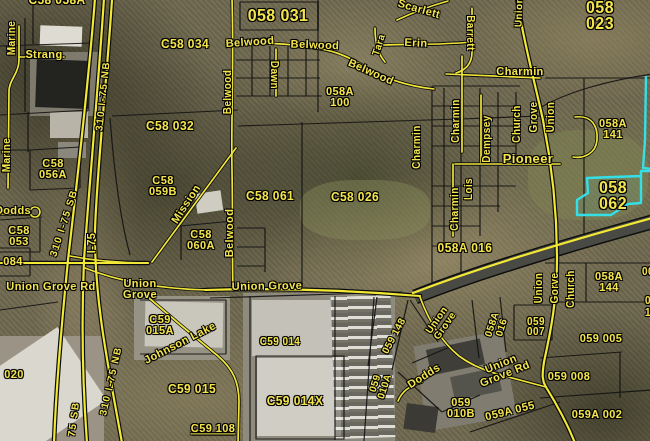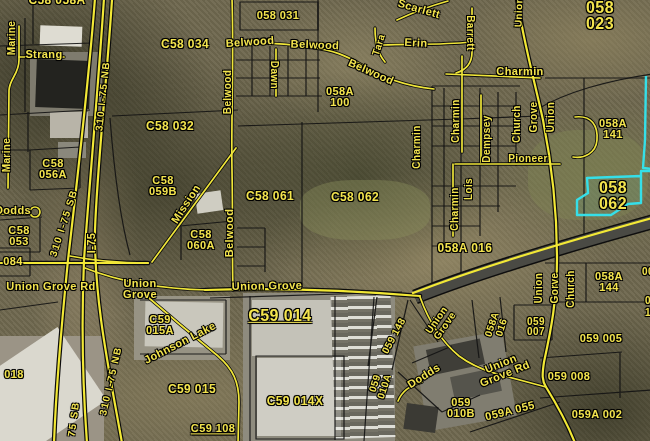--- a/index.html
+++ b/index.html
@@ -205,63 +205,63 @@
 
     <g>
       <path class="cy" d="M646,76 L645,140 L643,168 L652,169"></path>
       <path class="cy" d="M641,176 L641,171 L652,171"></path>
       <path class="cyf" d="M587,178 L641,176 L641,203 L628,204 L611,215 L577,215 L577,200 L588,193 Z"></path>
     </g>
   </svg>
 
   <div id="labels">
       <div class="lbl" style="left: 57px; top: 0px; font-size: 12px; transform: translate(-50%, -50%) rotate(0deg);">C58 058A</div>
-      <div class="lbl" style="left: 278px; top: 16px; font-size: 11px; transform: translate(-50%, -50%) rotate(0deg);">058 031</div>
+      <div class="lbl" style="left: 278px; top: 16px; font-size: 16px; transform: translate(-50%, -50%) rotate(0deg);">058 031</div>
       <div class="lbl" style="left: 185px; top: 44px; font-size: 12px; transform: translate(-50%, -50%) rotate(0deg);">C58 034</div>
       <div class="lbl" style="left: 600px; top: 16px; font-size: 16px; transform: translate(-50%, -50%) rotate(0deg);">058 023</div>
       <div class="lbl" style="left: 170px; top: 126px; font-size: 12px; transform: translate(-50%, -50%) rotate(0deg);">C58 032</div>
       <div class="lbl" style="left: 340px; top: 97px; font-size: 11px; transform: translate(-50%, -50%) rotate(0deg);">058A
 100</div>
       <div class="lbl" style="left: 53px; top: 169px; font-size: 11px; transform: translate(-50%, -50%) rotate(0deg);">C58
 056A</div>
       <div class="lbl" style="left: 163px; top: 186px; font-size: 11px; transform: translate(-50%, -50%) rotate(0deg);">C58
 059B</div>
       <div class="lbl" style="left: 270px; top: 188px; font-size: 12px; transform: translate(-50%, -50%) rotate(0deg); margin-top: 8px;">C58 061</div>
-      <div class="lbl" style="left: 355px; top: 197px; font-size: 12px; transform: translate(-50%, -50%) rotate(0deg);">C58 062</div>
+      <div class="lbl" style="left: 355px; top: 197px; font-size: 12px; transform: translate(-50%, -50%) rotate(0deg);">C58 026</div>
       <div class="lbl" style="left: 613px; top: 129px; font-size: 11px; transform: translate(-50%, -50%) rotate(0deg);">058A
 141</div>
       <div class="lbl" style="left: 613px; top: 196px; font-size: 16px; transform: translate(-50%, -50%) rotate(0deg);">058 062</div>
       <div class="lbl" style="left: 19px; top: 236px; font-size: 11px; transform: translate(-50%, -50%) rotate(0deg);">C58
 053</div>
       <div class="lbl" style="left: 8px; top: 262px; font-size: 11px; transform: translate(-50%, -50%) rotate(0deg);">8 084</div>
       <div class="lbl" style="left: 201px; top: 240px; font-size: 11px; transform: translate(-50%, -50%) rotate(0deg);">C58
 060A</div>
       <div class="lbl" style="left: 465px; top: 248px; font-size: 12px; transform: translate(-50%, -50%) rotate(0deg);">058A 016</div>
       <div class="lbl" style="left: 609px; top: 282px; font-size: 11px; transform: translate(-50%, -50%) rotate(0deg);">058A
 144</div>
       <div class="lbl" style="left: 160px; top: 325px; font-size: 11px; transform: translate(-50%, -50%) rotate(0deg);">C59
 015A</div>
-      <div class="lbl" style="left: 280px; top: 316px; font-size: 16px; transform: translate(-50%, -50%) rotate(0deg); text-decoration: underline;">C59 014</div>
+      <div class="lbl" style="left: 280px; top: 342px; font-size: 10px; transform: translate(-50%, -50%) rotate(0deg);">C59 014</div>
       <div class="lbl" style="left: 192px; top: 389px; font-size: 12px; transform: translate(-50%, -50%) rotate(0deg);">C59 015</div>
       <div class="lbl" style="left: 295px; top: 401px; font-size: 12px; transform: translate(-50%, -50%) rotate(0deg);">C59 014X</div>
       <div class="lbl" style="left: 213px; top: 429px; font-size: 11px; transform: translate(-50%, -50%) rotate(0deg); text-decoration: underline;">C59 108</div>
       <div class="lbl" style="left: 394px; top: 336px; font-size: 10px; transform: translate(-50%, -50%) rotate(-62deg);">059 148</div>
       <div class="lbl" style="left: 380px; top: 385px; font-size: 10px; transform: translate(-50%, -50%) rotate(-72deg);">059
 010A</div>
       <div class="lbl" style="left: 497px; top: 326px; font-size: 10px; transform: translate(-50%, -50%) rotate(-72deg);">058A
 016</div>
       <div class="lbl" style="left: 461px; top: 408px; font-size: 11px; transform: translate(-50%, -50%) rotate(0deg);">059
 010B</div>
       <div class="lbl" style="left: 536px; top: 327px; font-size: 10px; transform: translate(-50%, -50%) rotate(0deg);">059
 007</div>
       <div class="lbl" style="left: 601px; top: 339px; font-size: 11px; transform: translate(-50%, -50%) rotate(0deg);">059 005</div>
       <div class="lbl" style="left: 569px; top: 377px; font-size: 11px; transform: translate(-50%, -50%) rotate(0deg);">059 008</div>
       <div class="lbl" style="left: 510px; top: 411px; font-size: 11px; transform: translate(-50%, -50%) rotate(-14deg);">059A 055</div>
       <div class="lbl" style="left: 597px; top: 415px; font-size: 11px; transform: translate(-50%, -50%) rotate(0deg);">059A 002</div>
-      <div class="lbl" style="left: 14px; top: 375px; font-size: 11px; transform: translate(-50%, -50%) rotate(0deg);">018</div>
+      <div class="lbl" style="left: 14px; top: 375px; font-size: 11px; transform: translate(-50%, -50%) rotate(0deg);">020</div>
       <div class="lbl" style="left: 648px; top: 272px; font-size: 10px; transform: translate(-50%, -50%) rotate(0deg);">00</div>
       <div class="lbl" style="left: 648px; top: 301px; font-size: 10px; transform: translate(-50%, -50%) rotate(0deg);">0</div>
       <div class="lbl" style="left: 648px; top: 313px; font-size: 10px; transform: translate(-50%, -50%) rotate(0deg);">1</div>
       <div class="lbl" style="left: 12px; top: 38px; font-size: 10px; transform: translate(-50%, -50%) rotate(-90deg);">Marine</div>
       <div class="lbl" style="left: 7px; top: 155px; font-size: 10px; transform: translate(-50%, -50%) rotate(-90deg);">Marine</div>
       <div class="lbl" style="left: 44px; top: 55px; font-size: 11px; transform: translate(-50%, -50%) rotate(0deg);">Strang</div>
       <div class="lbl" style="left: 103px; top: 96px; font-size: 10px; letter-spacing: 1.5px; transform: translate(-50%, -50%) rotate(-84deg);">310 I-75 NB</div>
       <div class="lbl" style="left: 92px; top: 243px; font-size: 11px; transform: translate(-50%, -50%) rotate(-90deg);">I-75</div>
       <div class="lbl" style="left: 64px; top: 223px; font-size: 10px; letter-spacing: 1.5px; transform: translate(-50%, -50%) rotate(-72deg);">310 I-75 SB</div>
       <div class="lbl" style="left: 111px; top: 381px; font-size: 10px; letter-spacing: 1.5px; transform: translate(-50%, -50%) rotate(-77deg);">310 I-75 NB</div>
@@ -283,21 +283,21 @@
       <div class="lbl" style="left: 186px; top: 204px; font-size: 11px; transform: translate(-50%, -50%) rotate(-57deg);">Mission</div>
       <div class="lbl" style="left: 13px; top: 211px; font-size: 11px; transform: translate(-50%, -50%) rotate(0deg);">Dodds</div>
       <div class="lbl" style="left: 470px; top: 33px; font-size: 10px; transform: translate(-50%, -50%) rotate(90deg);">Barrett</div>
       <div class="lbl" style="left: 519px; top: 12px; font-size: 10px; transform: translate(-50%, -50%) rotate(-88deg);">Union</div>
       <div class="lbl" style="left: 520px; top: 72px; font-size: 11px; transform: translate(-50%, -50%) rotate(0deg);">Charmin</div>
       <div class="lbl" style="left: 456px; top: 121px; font-size: 10px; transform: translate(-50%, -50%) rotate(-90deg);">Charmin</div>
       <div class="lbl" style="left: 417px; top: 147px; font-size: 10px; transform: translate(-50%, -50%) rotate(-90deg);">Charmin</div>
       <div class="lbl" style="left: 455px; top: 209px; font-size: 10px; transform: translate(-50%, -50%) rotate(-90deg);">Charmin</div>
       <div class="lbl" style="left: 487px; top: 139px; font-size: 10px; transform: translate(-50%, -50%) rotate(-90deg);">Dempsey</div>
       <div class="lbl" style="left: 469px; top: 189px; font-size: 10px; transform: translate(-50%, -50%) rotate(-90deg);">Lois</div>
-      <div class="lbl" style="left: 528px; top: 159px; font-size: 10px; transform: translate(-50%, -50%) rotate(0deg);">Pioneer</div>
+      <div class="lbl" style="left: 528px; top: 159px; font-size: 13px; transform: translate(-50%, -50%) rotate(0deg);">Pioneer</div>
       <div class="lbl" style="left: 517px; top: 124px; font-size: 10px; transform: translate(-50%, -50%) rotate(-90deg);">Church</div>
       <div class="lbl" style="left: 534px; top: 117px; font-size: 10px; transform: translate(-50%, -50%) rotate(-90deg);">Grove</div>
       <div class="lbl" style="left: 551px; top: 117px; font-size: 10px; transform: translate(-50%, -50%) rotate(-90deg);">Union</div>
       <div class="lbl" style="left: 539px; top: 288px; font-size: 10px; transform: translate(-50%, -50%) rotate(-90deg);">Union</div>
       <div class="lbl" style="left: 555px; top: 288px; font-size: 10px; transform: translate(-50%, -50%) rotate(-90deg);">Gorve</div>
       <div class="lbl" style="left: 571px; top: 289px; font-size: 10px; transform: translate(-50%, -50%) rotate(-90deg);">Church</div>
       <div class="lbl" style="left: 441px; top: 323px; font-size: 10px; transform: translate(-50%, -50%) rotate(-55deg);">Union
 Grove</div>
       <div class="lbl" style="left: 503px; top: 369px; font-size: 11px; transform: translate(-50%, -50%) rotate(-22deg);">Union
 Grove Rd</div>

